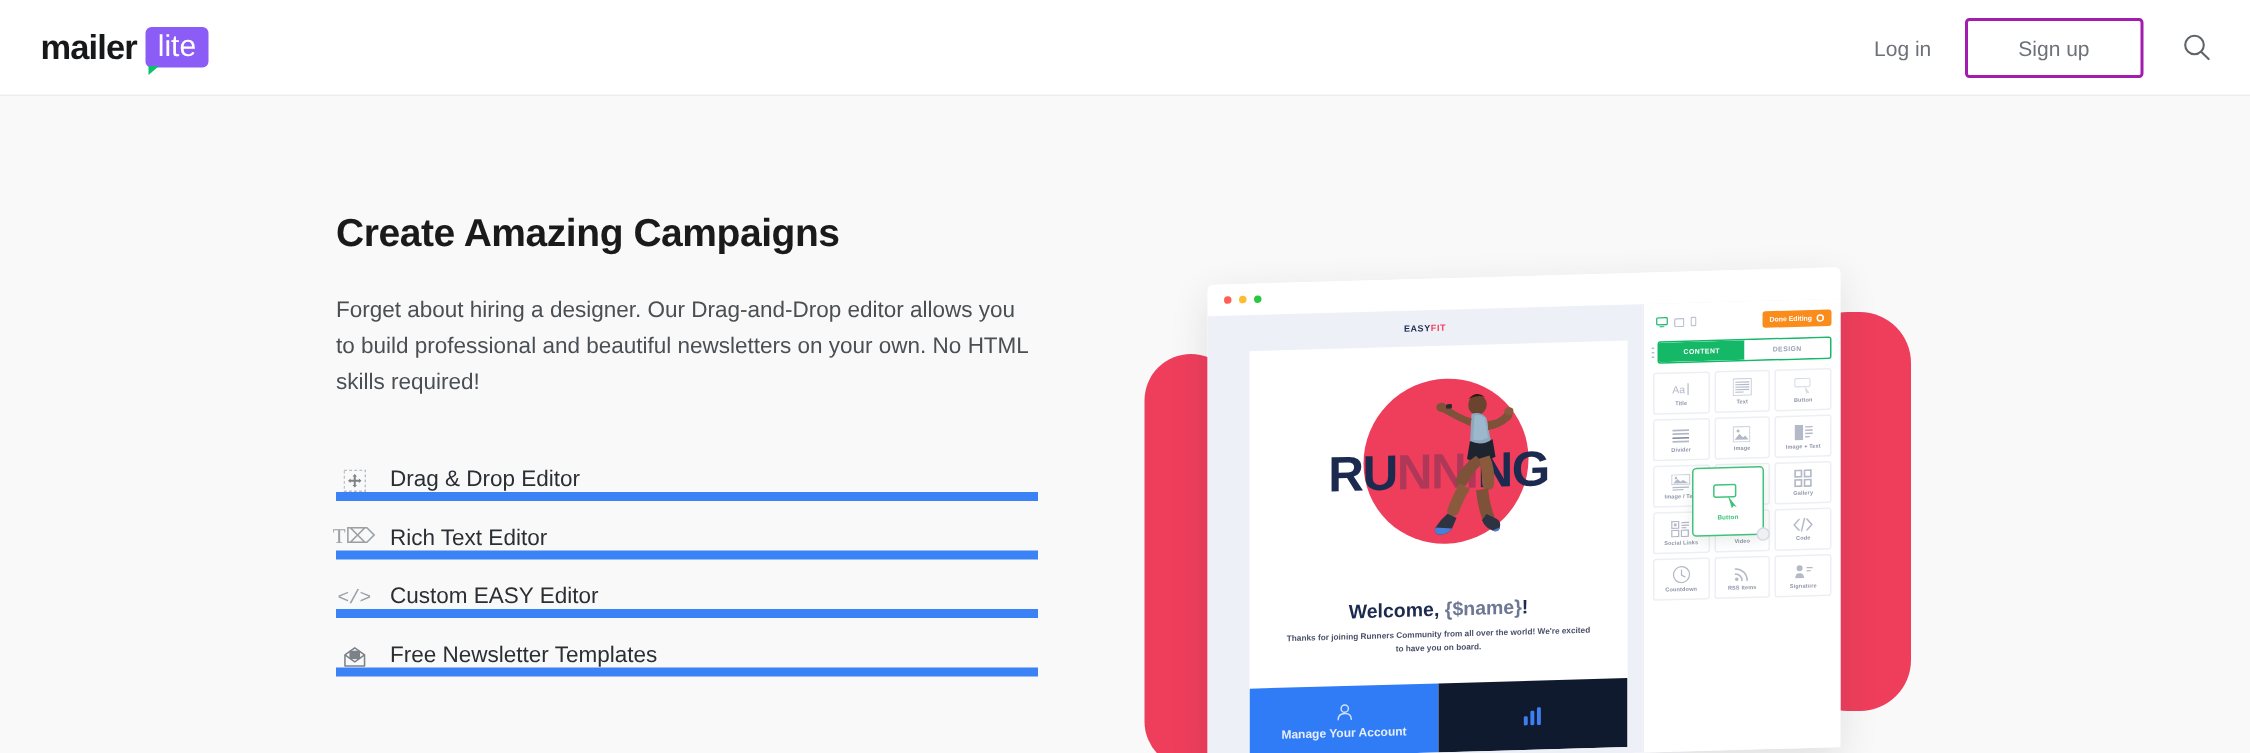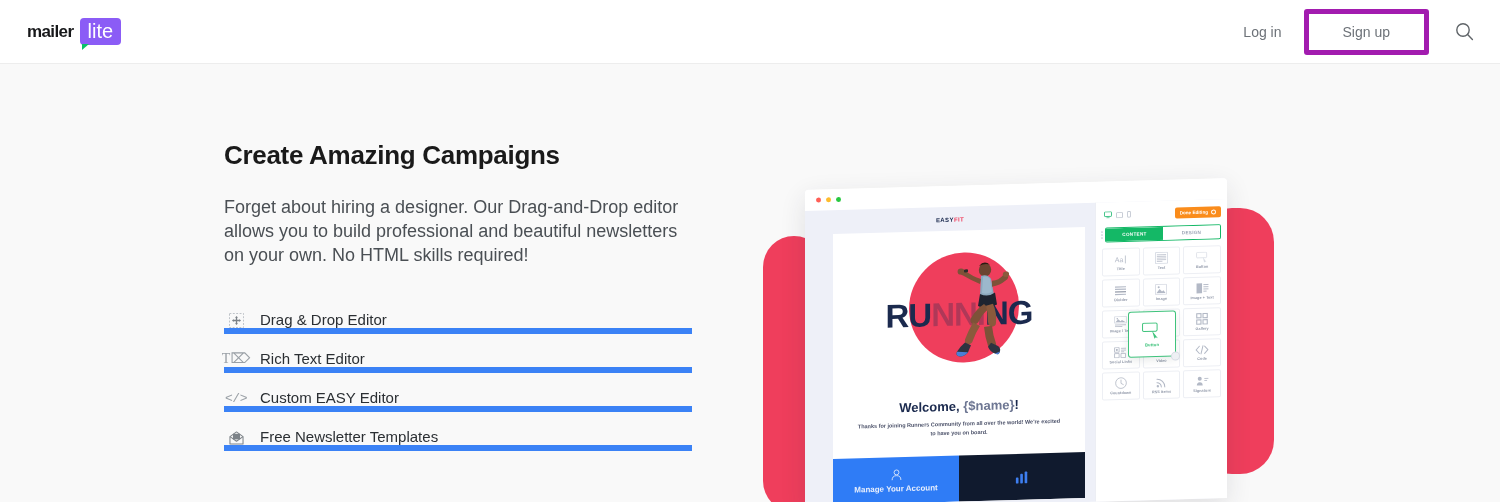--- a/index.html
+++ b/index.html
@@ -14,21 +14,21 @@
   .header {
     position: relative;
     height: 64px;
     background: #ffffff;
     border-bottom: 1px solid #ededed;
     display: flex;
     align-items: center;
   }
   .logo { display: flex; align-items: center; margin-left: 27px; }
   .logo-word {
-    font-size: 17px; font-weight: 700; color: #17181a;
+    font-size: 23px; font-weight: 700; color: #17181a;
     letter-spacing: -0.6px; line-height: 1;
   }
   .logo-badge {
     position: relative;
     margin-left: 6px;
     background: #8b5cf6;
     color: #ffffff;
     font-size: 20px; font-weight: 400;
     padding: 2px 8px 3px 8px;
     border-radius: 4px;
@@ -64,21 +64,21 @@
     margin-left: auto;
     display: flex; align-items: center;
     margin-right: 26px; gap: 0;
   }
   .login-link {
     font-size: 14px; color: #6d7278;
     padding: 0 22px; cursor: pointer;
   }
   .signup-btn {
     font-size: 14px; color: #6d7278;
-    border: 5px solid #a21caf;
+    border: 2px solid #a21caf;
     border-radius: 3px;
     padding: 10px 34px;
     background: #fff;
     cursor: pointer;
     white-space: nowrap;
   }
   .search-icon-wrap {
     margin-left: 26px; cursor: pointer;
     display: flex; align-items: center;
   }
@@ -90,21 +90,21 @@
   }
 
   
   .copy { position: absolute; left: 224px; top: 76px; width: 480px; }
   .headline {
     font-size: 26px; font-weight: 700; color: #1a1a1a;
     letter-spacing: -0.3px;
   }
   .subcopy {
     margin-top: 24px;
-    font-size: 18px; line-height: 24px; color: #4a4f54;
+    font-size: 15px; line-height: 24px; color: #4a4f54;
     width: 465px;
   }
 
   .feature-list { margin-top: 28px; width: 468px; }
   .feature-row {
     display: flex; align-items: flex-end;
     height: 39px;
     border-bottom: 6px solid #3b82f6;
     cursor: pointer;
   }

